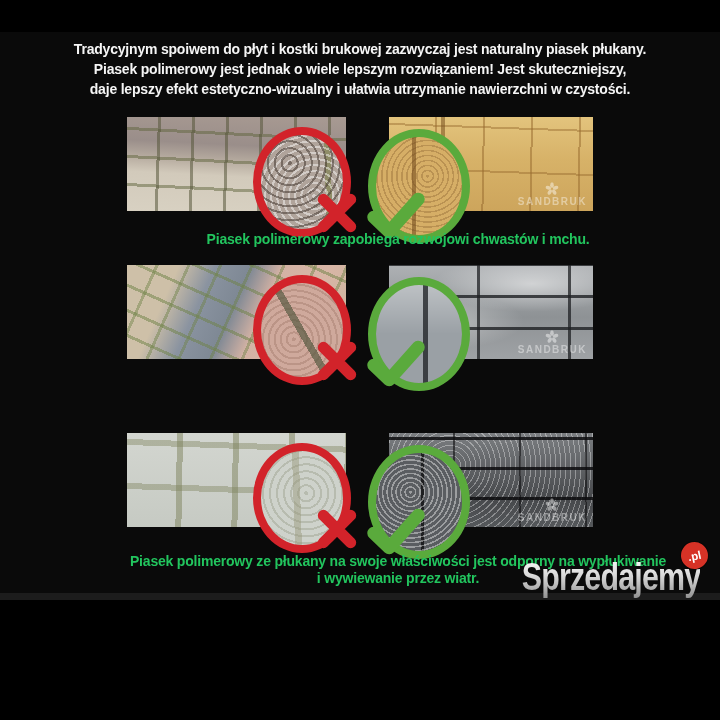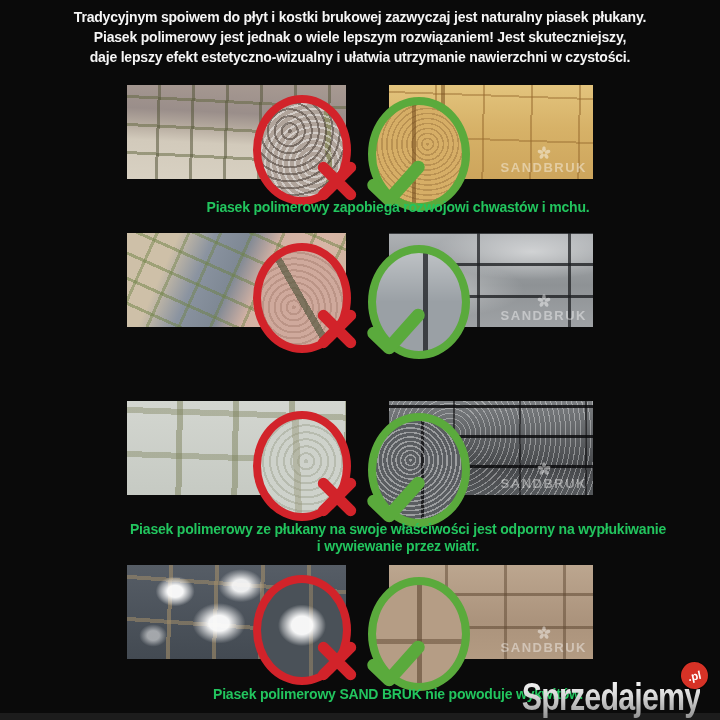--- a/index.html
+++ b/index.html
@@ -1,19 +1,20 @@
 <!DOCTYPE html>
 <html style="--background: #0a0a0a; --negative: #d2232a; --positive: #5aaa3c; --logo_badge: #d63226;"><head>
 <meta charset="utf-8">
 <style>
   html,body{margin:0;padding:0;background:#000;}
   #canvas{
-    position:relative;width:720px;height:720px;overflow:hidden;
+    position:relative;width:720px;height:568px;overflow:hidden;
     background:var(--background,#0a0a0a);
     font-family:"Liberation Sans",sans-serif;
+    margin-top:32px;
   }
   
   .header-text{
     position:absolute;top:7px;left:0;width:720px;
     text-align:center;color:#f5f5f5;font-size:14px;font-weight:bold;
     line-height:20px;letter-spacing:-0.2px;white-space:pre-line;
   }
   .caption{
     position:absolute;left:0;width:720px;text-align:center;
     color:#22c55e;font-size:14px;font-weight:bold;line-height:16.5px;
@@ -105,21 +106,21 @@
     linear-gradient(90deg, rgba(95,72,50,0) 0 48%, rgba(95,72,50,.6) 48% 53%, rgba(95,72,50,0) 53%),
     linear-gradient(0deg, rgba(95,72,50,0) 0 40%, rgba(95,72,50,.5) 40% 45%, rgba(95,72,50,0) 45%);}
   
   .x-mark{position:absolute;left:313px;top:72px;width:48px;height:48px;color:var(--negative,#d2232a);}
   .check-mark{position:absolute;left:366px;top:74px;width:60px;height:48px;color:var(--positive,#5aaa3c);}
   
   .watermark{
     position:absolute;right:6px;bottom:4px;display:flex;flex-direction:column;
     align-items:center;gap:0px;color:rgba(255,255,255,.42);pointer-events:none;
   }
-  .watermark .wm-text{font-size:13px;font-weight:bold;letter-spacing:1.5px;}
+  .watermark .wm-text{font-size:10px;font-weight:bold;letter-spacing:1.5px;}
   
   .bottom-strip{position:absolute;left:0;bottom:0;width:720px;height:7px;background:#1c1c1c;}
   .logo{position:absolute;right:20px;bottom:0;height:44px;}
   .logo-word{
     display:inline-block;font-size:38px;font-weight:bold;letter-spacing:-1px;
     transform:scaleX(.8);transform-origin:bottom right;
     background:linear-gradient(180deg,#ffffff 0%,#d9d9d9 45%,#8f8f8f 100%);
     -webkit-background-clip:text;background-clip:text;color:transparent;
   }
   .logo-badge{

